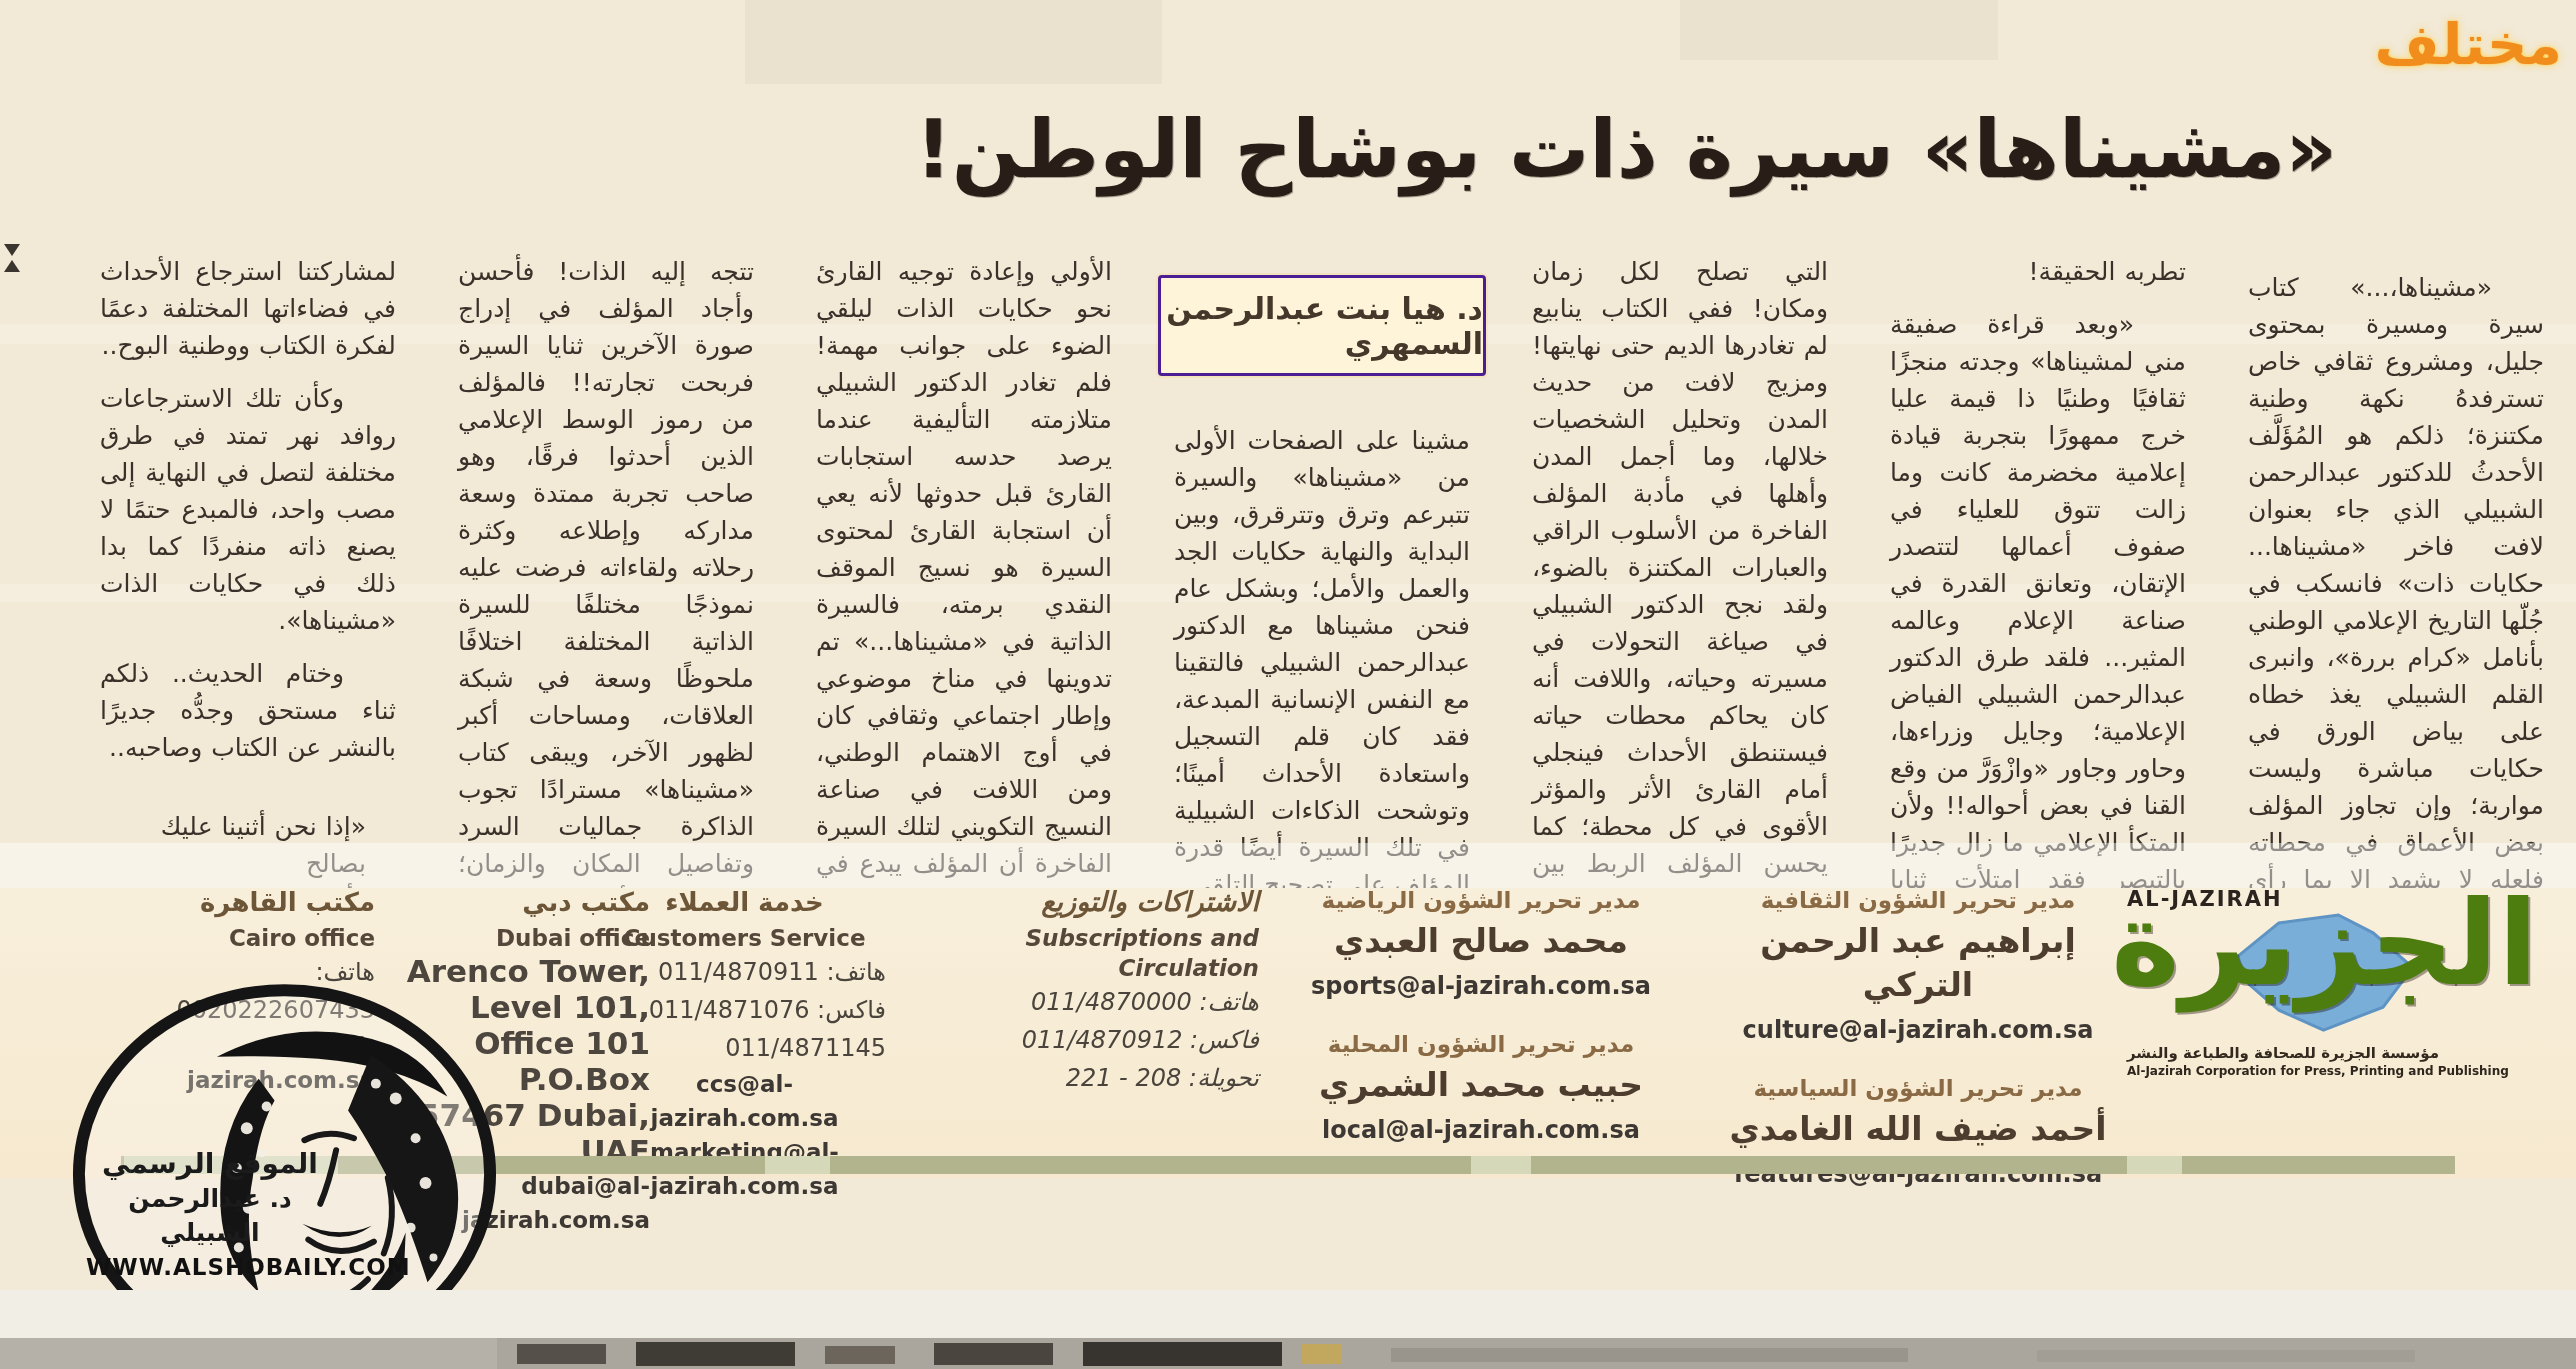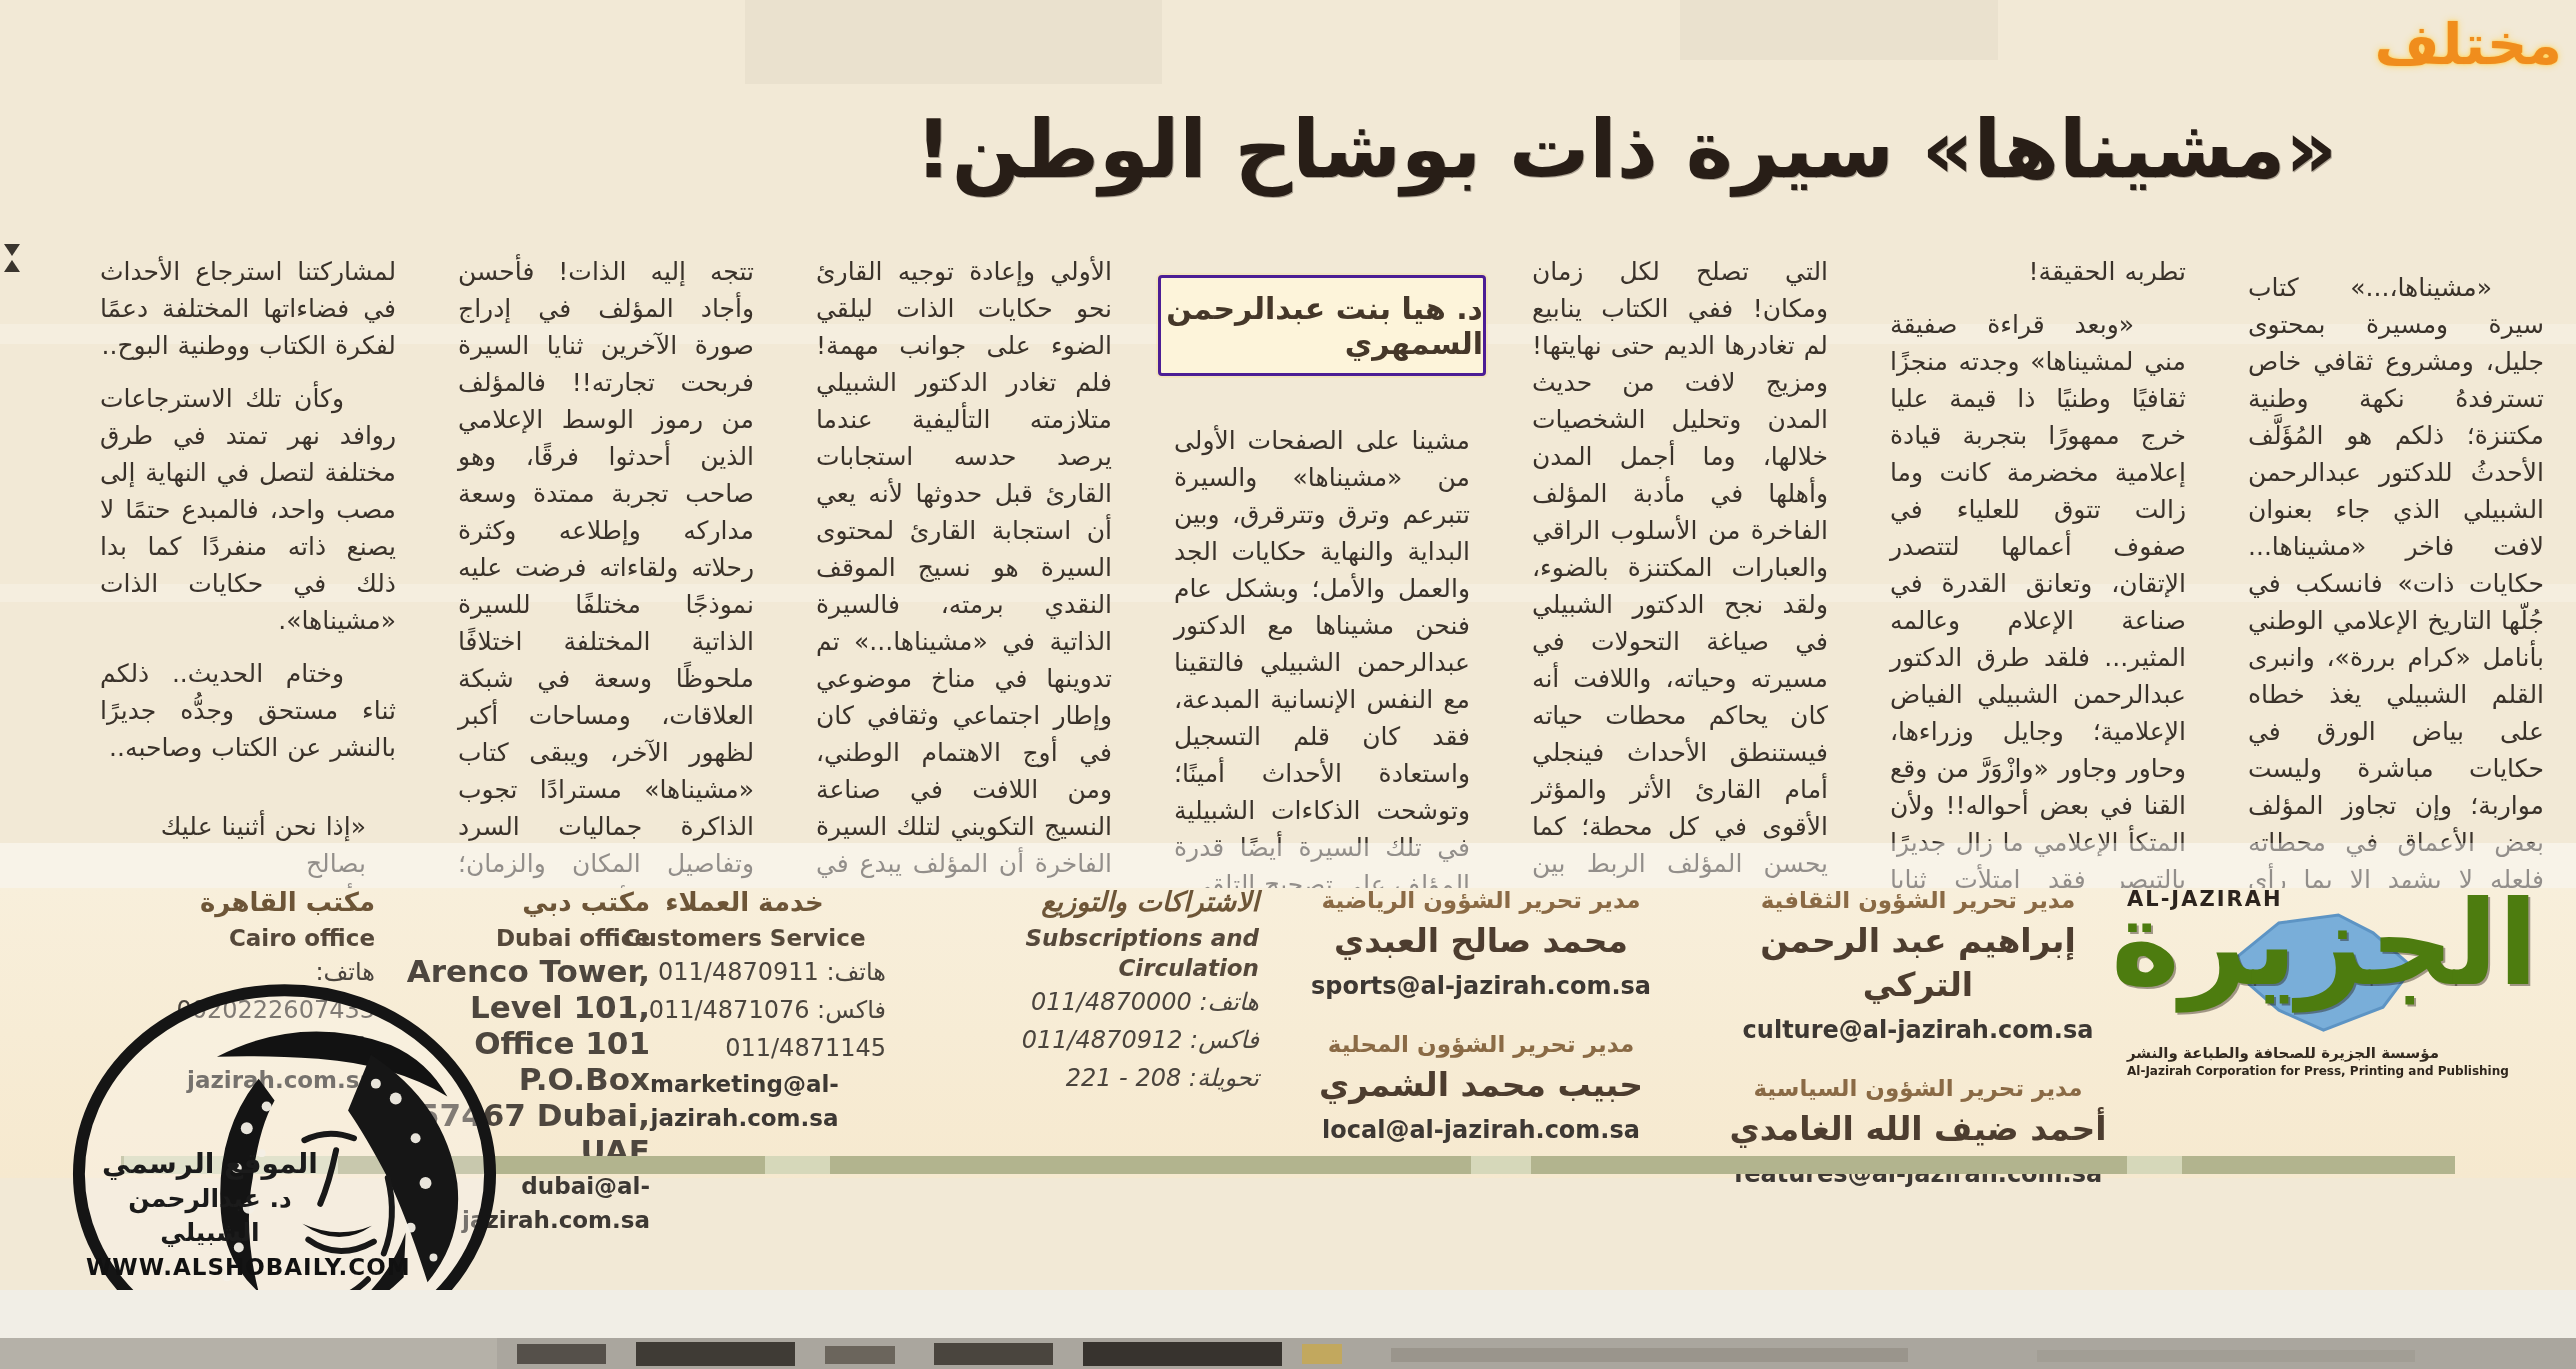--- a/index.html
+++ b/index.html
@@ -188,20 +188,21 @@
       <span>هاتف:</span>
       <span>011/4870911</span>
     </div>
     <div class="c-line" style="text-align:right;">
       <span>فاكس:</span>
       <span>011/4871076</span>
     </div>
     <div class="c-line" style="text-align:right;">
       <span>011/4871145</span>
     </div>
+    <div class="c-email">ccs@al-jazirah.com.sa</div>
     <div class="c-email">marketing@al-jazirah.com.sa</div>
   </div>
 
   <div class="fblock" style="right:1926px;width:268px;text-align:right;">
     <div class="blk-title-ar" style="font-size:26px;">مكتب دبي</div>
     <div class="blk-title-en" style="text-align:right;">Dubai office</div>
     <div class="addr">Arenco Tower, Level 101,</div>
     <div class="addr">Office 101</div>
     <div class="addr">P.O.Box 457467 Dubai, UAE</div>
     <div class="c-email" style="text-align:right;">dubai@al-jazirah.com.sa</div>

